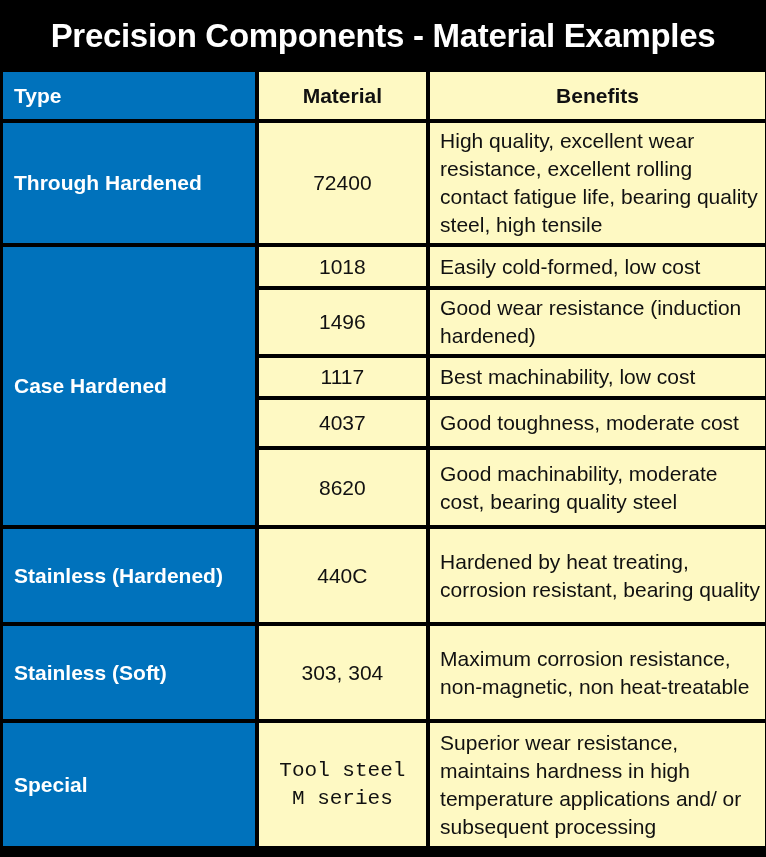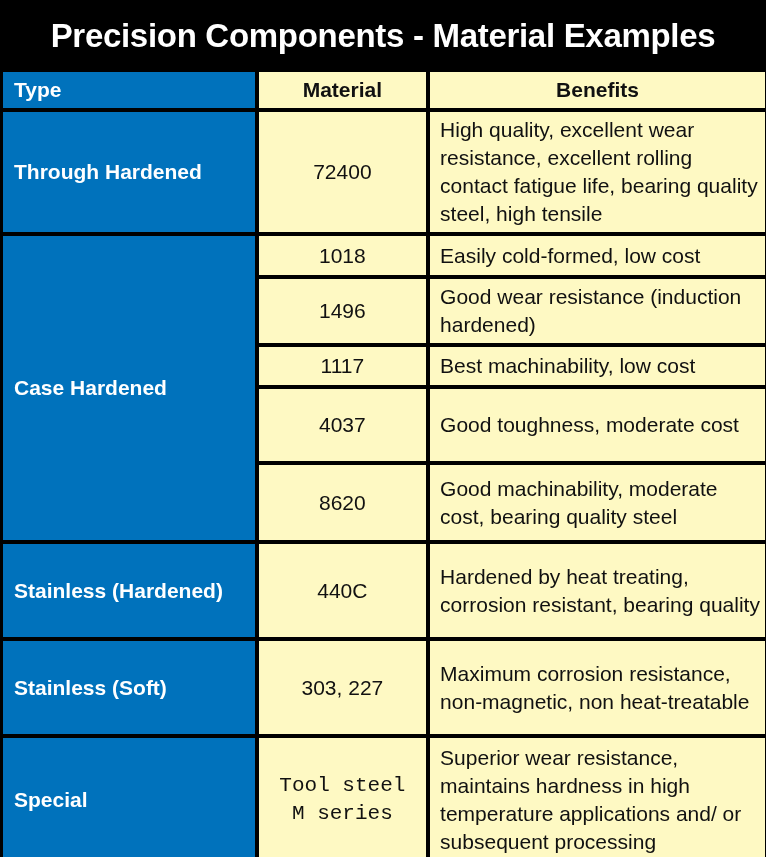--- a/index.html
+++ b/index.html
@@ -1,21 +1,21 @@
 <!DOCTYPE html>
 <html><head>
 <meta charset="utf-8">
 <style>
   html,body{margin:0;padding:0;}
   body{width:766px;height:857px;background:#000;overflow:hidden;font-family:"Liberation Sans",sans-serif;}
   .title{height:72px;display:flex;align-items:center;justify-content:center;color:#fff;font-weight:bold;font-size:33px;letter-spacing:-0.3px;padding-top:0;box-sizing:border-box;}
   table{border-collapse:separate;border-spacing:4px;margin-left:-1px;margin-top:-4px;width:770px;table-layout:fixed;}
   td{padding:0;vertical-align:middle;background:#fef9c3;color:#111;font-size:21px;line-height:28px;}
   col.c1{width:251px;} col.c2{width:167px;} col.c3{width:334px;}
-  .hdr td{height:36px;font-weight:bold;text-align:center;font-size:21px;}
+  .hdr td{height:47px;font-weight:bold;text-align:center;font-size:21px;}
   .hdr td.type{background:#0072BC;color:#fff;text-align:left;padding-left:11px;}
   td.type{background:#0072BC;color:#fff;font-weight:bold;padding-left:11px;font-size:21px;}
   td.mat{text-align:center;}
   td.ben{padding-left:10px;}
 </style>
 </head>
 <body>
 
 <div class="title">Precision Components - Material Examples</div>
 
@@ -44,38 +44,38 @@
     <td class="ben">Easily cold-formed, low cost</td>
   </tr>
   <tr style="height:64px">
     <td class="mat">1496</td>
     <td class="ben">Good wear resistance (induction hardened)</td>
   </tr>
   <tr style="height:38px">
     <td class="mat">1117</td>
     <td class="ben">Best machinability, low cost</td>
   </tr>
-  <tr style="height:72px">
+  <tr style="height:46px">
     <td class="mat">4037</td>
     <td class="ben">Good toughness, moderate cost</td>
   </tr>
   <tr style="height:75px">
     <td class="mat">8620</td>
     <td class="ben">Good machinability, moderate cost, bearing quality steel</td>
   </tr>
 
   <tr style="height:93px">
     <td class="type">Stainless (Hardened)</td>
     <td class="mat">440C</td>
     <td class="ben">Hardened by heat treating, corrosion resistant, bearing quality</td>
   </tr>
 
   <tr style="height:93px">
     <td class="type">Stainless (Soft)</td>
-    <td class="mat">303, 227</td>
+    <td class="mat">303, 304</td>
     <td class="ben">Maximum corrosion resistance, non-magnetic, non heat-treatable</td>
   </tr>
 
   <tr style="height:123px">
     <td class="type">Special</td>
     <td class="mat" style="padding:12px 20px;font-family:Liberation Mono, monospace;">
       <span>Tool steel M series</span>
     </td>
     <td class="ben">Superior wear resistance, maintains hardness in high temperature applications and/ or subsequent processing</td>
   </tr>

